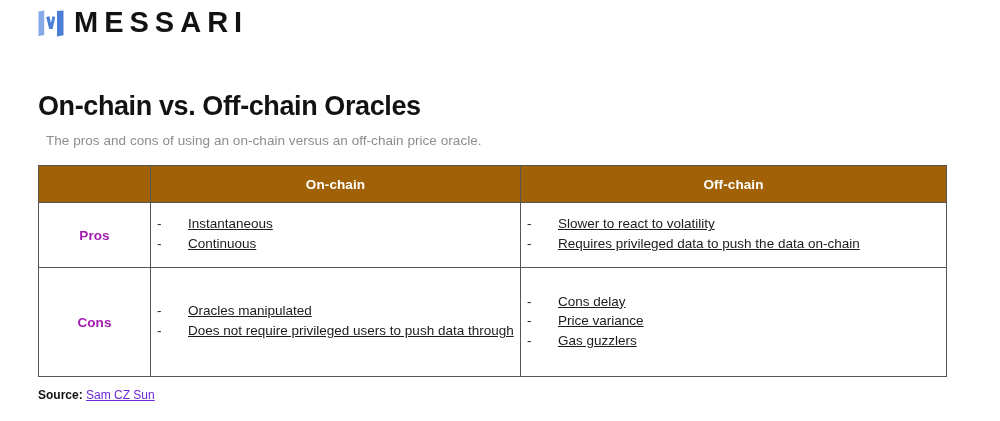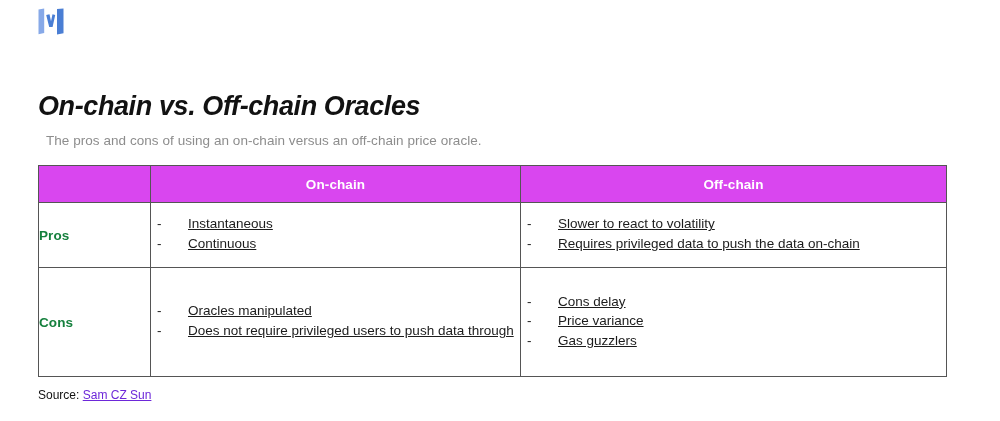--- a/index.html
+++ b/index.html
@@ -42,21 +42,20 @@
   
   .title {
     position: absolute;
     left: 38px;
     top: 91px;
     font-size: 27px;
     font-weight: bold;
     letter-spacing: -0.4px;
     color: #121212;
     line-height: 1.15;
-    font-style: italic;
   }
   .subtitle {
     position: absolute;
     left: 38px;
     top: 132px;
     font-size: 13.5px;
     color: #8d8d8d;
     line-height: 1.3;
     letter-spacing: 0.05px;
     margin-left: 8px;
@@ -74,34 +73,35 @@
   .grid-table td, .grid-table th {
     border: 1.5px solid #555555;
     padding: 0;
     vertical-align: middle;
   }
   .col-label { width: 112px; }
   .col-on    { width: 370px; }
   .col-off   { width: 426px; }
 
   .head-cell {
-    background: #d946ef;
+    background: #a16207;
     color: #ffffff;
     font-size: 13.5px;
     font-weight: bold;
     text-align: center;
     height: 36px;
     letter-spacing: 0.1px;
   }
   .head-cell.blank { }
 
   .rowlabel {
-    font-size: 13.5px;
-    font-weight: bold;
-    color: #15803d;
+    text-align: center;
+    font-size: 13.5px;
+    font-weight: bold;
+    color: #a21caf;
     letter-spacing: 0.1px;
     margin-top: 15px;
   }
 
   .bullet-cell {
     padding: 11px 12px 11px 22px;
   }
   .bullet-list {
     list-style: none;
     margin: 0;
@@ -130,39 +130,40 @@
   
   .source-line {
     position: absolute;
     left: 38px;
     top: 388px;
     font-size: 12px;
     color: #1c1c1c;
     line-height: 1.3;
   }
   .source-label {
-    font-weight: normal;
+    font-weight: bold;
     color: #111111;
   }
   .source-link {
     color: #6d28d9;
     text-decoration: underline;
   }
 </style>
 </head>
 <body>
 
 <div class="brand-bar">
   <span>
     <svg class="brand-mark" viewBox="0 0 26 27" xmlns="http://www.w3.org/2000/svg" aria-hidden="true">
       <path d="M0.5 1.5 L6.2 0.5 L6.2 25.0 L0.5 26.2 Z" fill="#87a9e8"></path>
       <path d="M8.2 7.0 L11.5 6.2 L13.0 13.2 L14.5 6.2 L17.2 7.0 L14.6 19.0 L11.2 19.0 Z" fill="#4a7ed4"></path>
       <path d="M19.0 1.0 L25.5 0.5 L25.5 25.2 L19.0 26.4 Z" fill="#4a7ed4"></path>
     </svg>
   </span>
+  <span class="brand-word">MESSARI</span>
 </div>
 
 <div class="title">On-chain vs. Off-chain Oracles</div>
 <div class="subtitle">The pros and cons of using an on-chain versus an off-chain price oracle.</div>
 
 <table class="grid-table">
   <colgroup>
     <col class="col-label">
     <col class="col-on">
     <col class="col-off">

